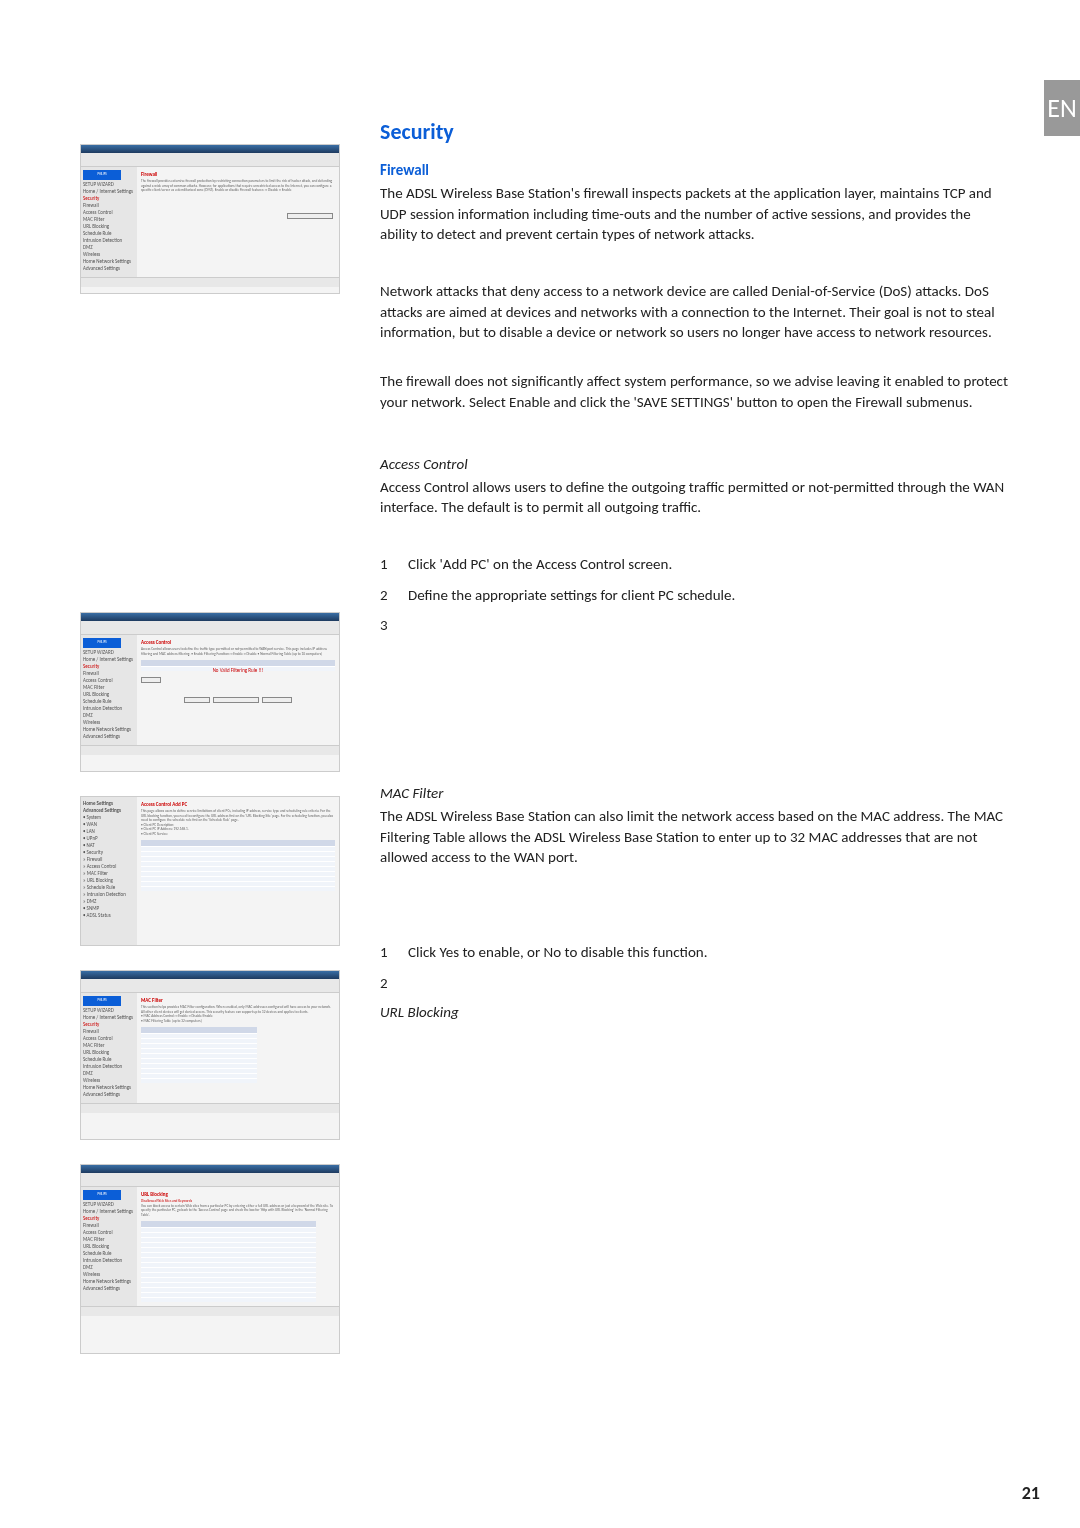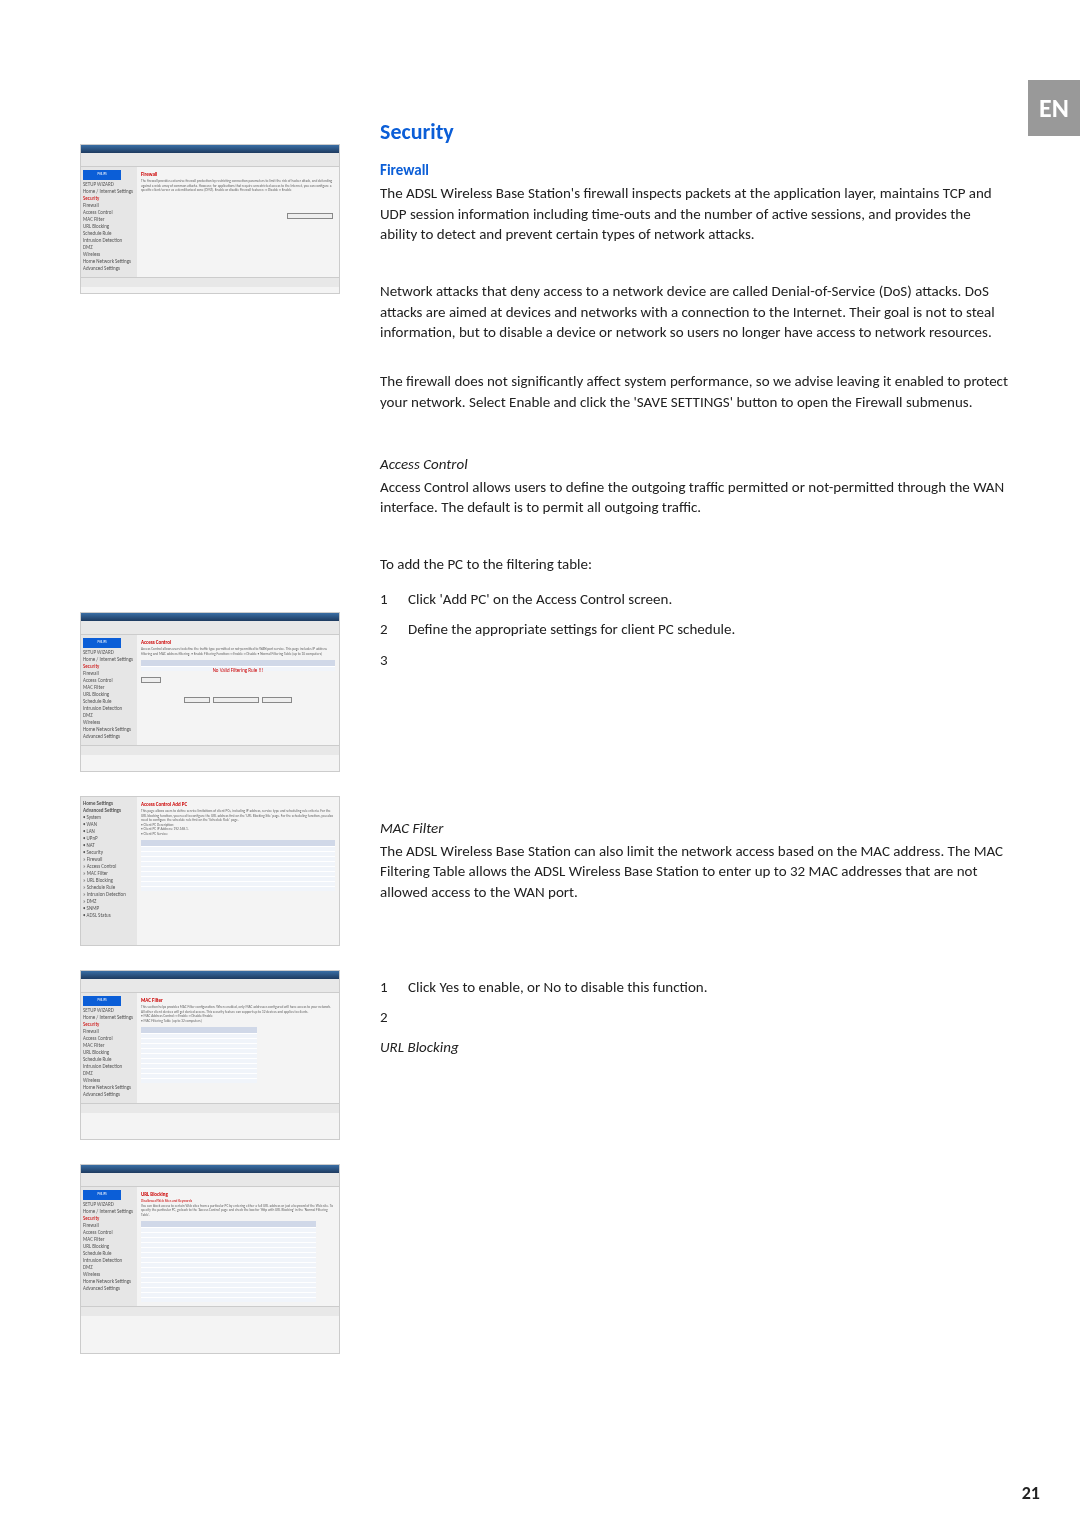--- a/index.html
+++ b/index.html
@@ -8,26 +8,26 @@
     height: 1528px;
     position: relative;
     font-family: "Gill Sans", "Gill Sans MT", Calibri, sans-serif;
     color: #222;
     background: #fff;
   }
   .lang-tab {
     position: absolute;
     top: 80px;
     right: 0;
-    width: 52px;
+    width: 36px;
     height: 56px;
     background: #999;
     color: #fff;
     font-size: 26px;
-    font-weight: bold;
+    font-weight: normal;
     display: flex;
     align-items: center;
     justify-content: center;
   }
   .pagenum {
     position: absolute;
     bottom: 24px;
     right: 40px;
     font-size: 18px;
     font-weight: bold;
@@ -389,21 +389,20 @@
     <p class="body">Network attacks that deny access to a network device are called Denial-of-Service (DoS) attacks. DoS attacks are aimed at devices and networks with a connection to the Internet. Their goal is not to steal information, but to disable a device or network so users no longer have access to network resources.</p>
     <div style="height:14px;"></div>
     <p class="body">The firewall does not significantly affect system performance, so we advise leaving it enabled to protect your network. Select Enable and click the 'SAVE SETTINGS' button to open the Firewall submenus.</p>
 
     <div style="height:20px;"></div>
 
     <em class="sub">Access Control</em>
     <p class="body">Access Control allows users to define the outgoing traffic permitted or not-permitted through the WAN interface. The default is to permit all outgoing traffic.</p>
 
     <div style="height:22px;"></div>
-    <p class="body">To add the PC to the filtering table:</p>
 
     <ol class="steps">
       <li>
           <span class="n">1</span>
           <span>Click 'Add PC' on the Access Control screen.</span>
         </li>
       <li>
           <span class="n">2</span>
           <span>Define the appropriate settings for client PC schedule.</span>
         </li>

